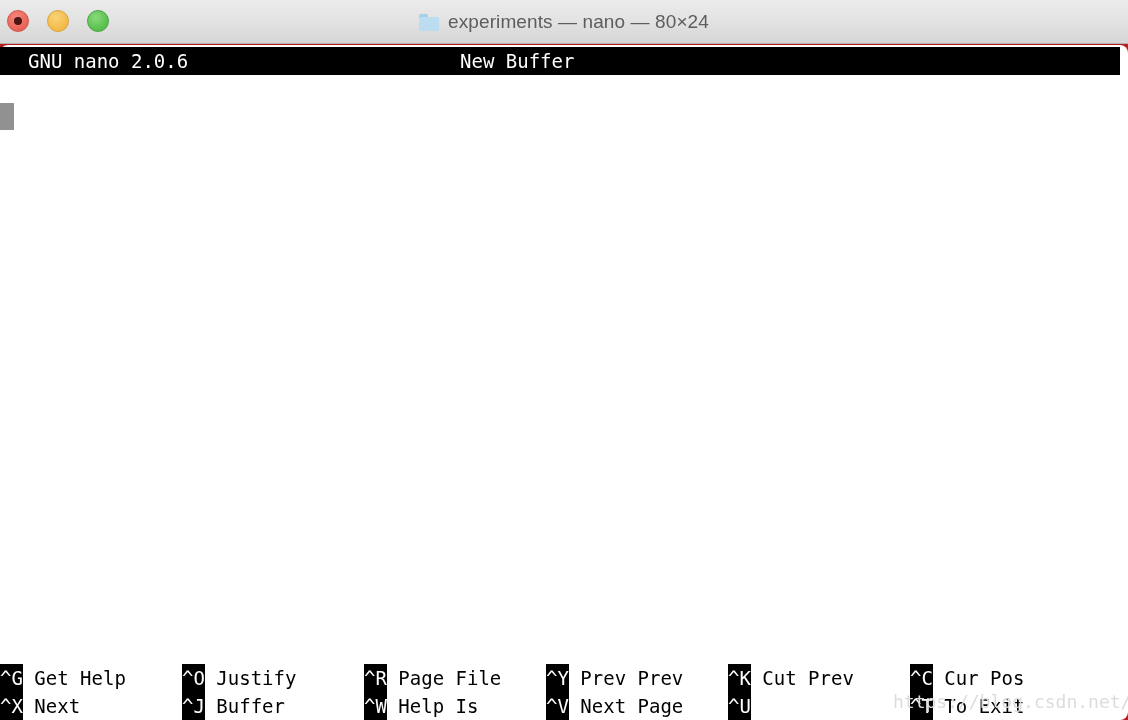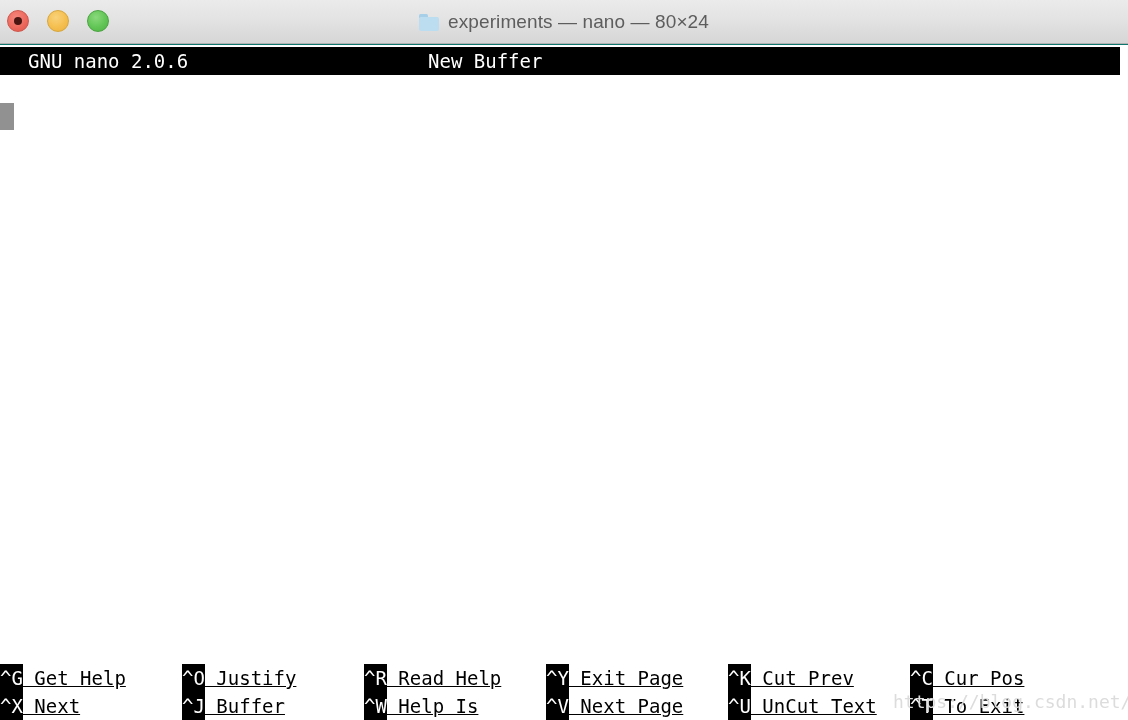--- a/index.html
+++ b/index.html
@@ -13,21 +13,21 @@
     height: 720px;
     overflow: hidden;
     font-family: "DejaVu Sans Mono", monospace;
   }
 
   
   .window {
     position: relative;
     width: 1128px;
     height: 720px;
-    background: #0f766e;
+    background: #b91c1c;
     overflow: hidden;
   }
 
   .titlebar {
     position: absolute;
     left: 0; top: 0;
     width: 1128px;
     height: 44px;
     background: linear-gradient(to bottom, #ebebeb 0%, #e3e3e3 45%, #d6d6d6 100%);
     border-bottom: 1px solid #b2b2b2;
@@ -114,38 +114,39 @@
     position: absolute;
     left: 0;
     top: 45px;
     width: 1128px;
     height: 675px;
     background: #ffffff;
     font-family: "DejaVu Sans Mono", monospace;
     font-size: 19px;
     line-height: 28px;
     color: #000000;
+    border-radius: 8px;
   }
 
   .nano-titlebar {
     position: absolute;
     left: 0; top: 2px;
     width: 1120px;
     height: 28px;
     background: #000000;
     color: #ffffff;
     white-space: pre;
   }
   .nano-titlebar .seg {
     position: absolute;
     top: 0;
     white-space: pre;
   }
   .nt-version { left: 28px; }
-  .nt-buffer  { left: 428px; }
+  .nt-buffer  { left: 460px; }
 
   .edit-area {
     position: absolute;
     left: 0;
     top: 30px;
     width: 1128px;
     height: 570px;
     background: #ffffff;
   }
   .cursor-block {
@@ -186,21 +187,20 @@
     line-height: 28px;
     display: inline-block;
     white-space: pre;
   }
   .help-label {
     color: #000000;
     height: 28px;
     line-height: 28px;
     display: inline-block;
     white-space: pre;
-    text-decoration: underline;
   }
 
   .watermark {
     position: absolute;
     left: 893px;
     top: 691px;
     font-family: "DejaVu Sans Mono", monospace;
     font-size: 18px;
     color: #dcdcdc;
     white-space: nowrap;
@@ -236,31 +236,31 @@
     </div>
 
     <div class="edit-area">
       <div class="cursor-block"></div>
     </div>
 
     <div class="help">
       <div class="help-row" id="help-row-1">
           <div class="help-item" style="left: 0px;"><span class="help-key">^G</span><span class="help-label"> Get Help</span></div>
           <div class="help-item" style="left: 182px;"><span class="help-key">^O</span><span class="help-label"> Justify</span></div>
-          <div class="help-item" style="left: 364px;"><span class="help-key">^R</span><span class="help-label"> Read Help</span></div>
-          <div class="help-item" style="left: 546px;"><span class="help-key">^Y</span><span class="help-label"> Exit Page</span></div>
+          <div class="help-item" style="left: 364px;"><span class="help-key">^R</span><span class="help-label"> Page File</span></div>
+          <div class="help-item" style="left: 546px;"><span class="help-key">^Y</span><span class="help-label"> Prev Prev</span></div>
           <div class="help-item" style="left: 728px;"><span class="help-key">^K</span><span class="help-label"> Cut Prev</span></div>
           <div class="help-item" style="left: 910px;"><span class="help-key">^C</span><span class="help-label"> Cur Pos</span></div>
         </div>
       <div class="help-row" id="help-row-2">
           <div class="help-item" style="left: 0px;"><span class="help-key">^X</span><span class="help-label"> Next</span></div>
           <div class="help-item" style="left: 182px;"><span class="help-key">^J</span><span class="help-label"> Buffer</span></div>
           <div class="help-item" style="left: 364px;"><span class="help-key">^W</span><span class="help-label"> Help Is</span></div>
           <div class="help-item" style="left: 546px;"><span class="help-key">^V</span><span class="help-label"> Next Page</span></div>
-          <div class="help-item" style="left: 728px;"><span class="help-key">^U</span><span class="help-label"> UnCut Text</span></div>
+          <div class="help-item" style="left: 728px;"><span class="help-key">^U</span></div>
           <div class="help-item" style="left: 910px;"><span class="help-key">^T</span><span class="help-label"> To Exit</span></div>
         </div>
     </div>
 
   </div>
 
   <div class="watermark">https://blog.csdn.net/Robin_Pi</div>
 
 </div>
 

